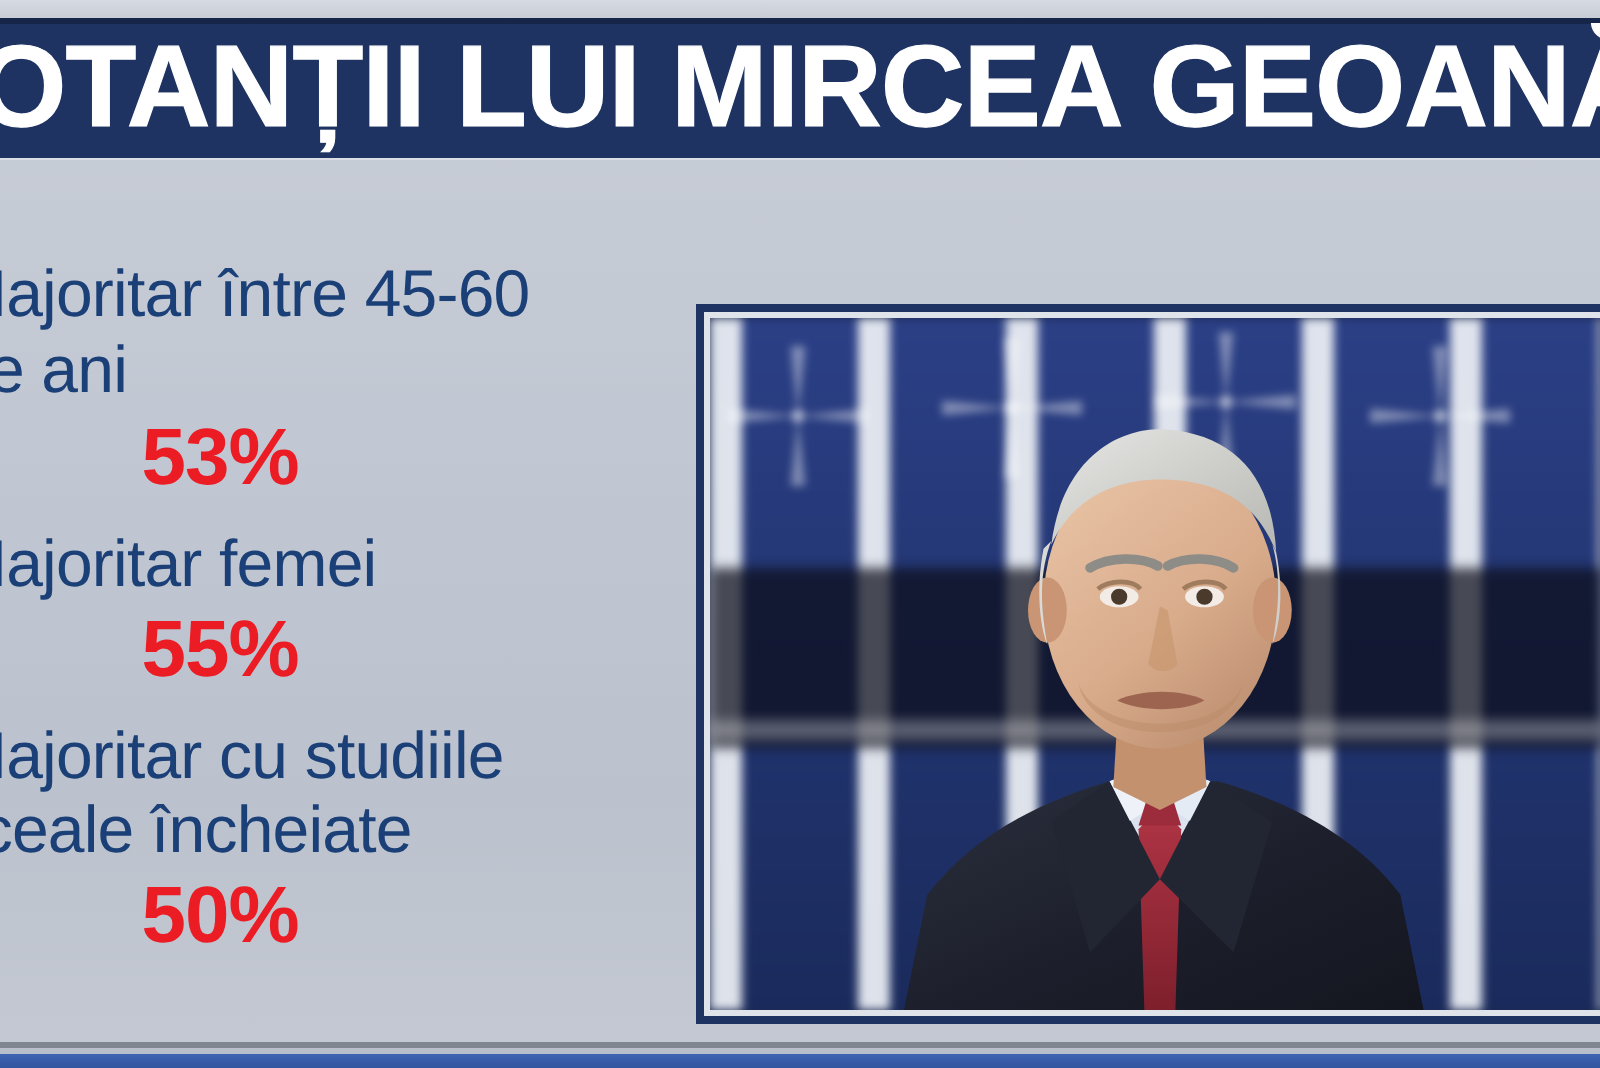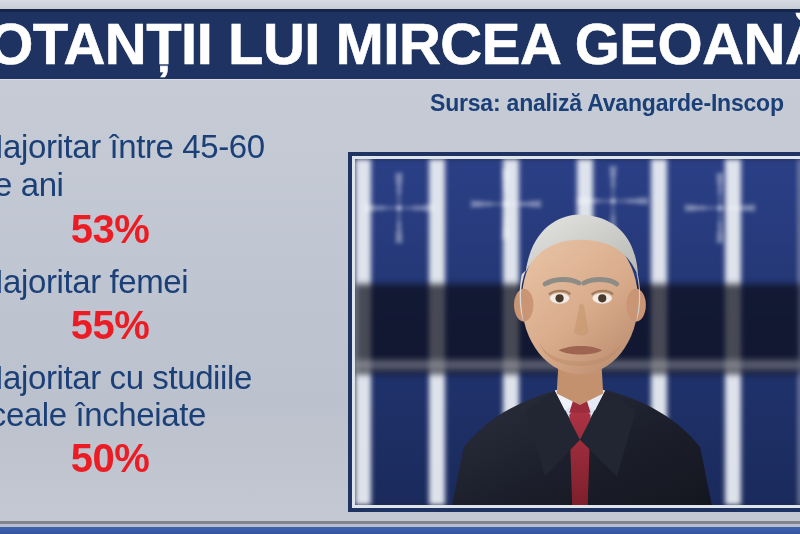--- a/index.html
+++ b/index.html
@@ -189,21 +189,20 @@
 
 <div id="infographic">
 
   <div class="top-strip"></div>
 
   <div class="headline-band">
     <div class="edge-dark"></div>
     <div class="headline-text">VOTANȚII LUI MIRCEA GEOANĂ</div>
   </div>
 
-  <div class="source-line">Sursa: analiză Avangarde-Inscop</div>
 
   <div class="stats-col">
 
     <div class="stat-block b1">
       <div class="stat-label">Majoritar între 45-60 de ani</div>
       <div class="stat-value">53%</div>
     </div>
 
     <div class="stat-block b2">
       <div class="stat-label">Majoritar femei</div>

